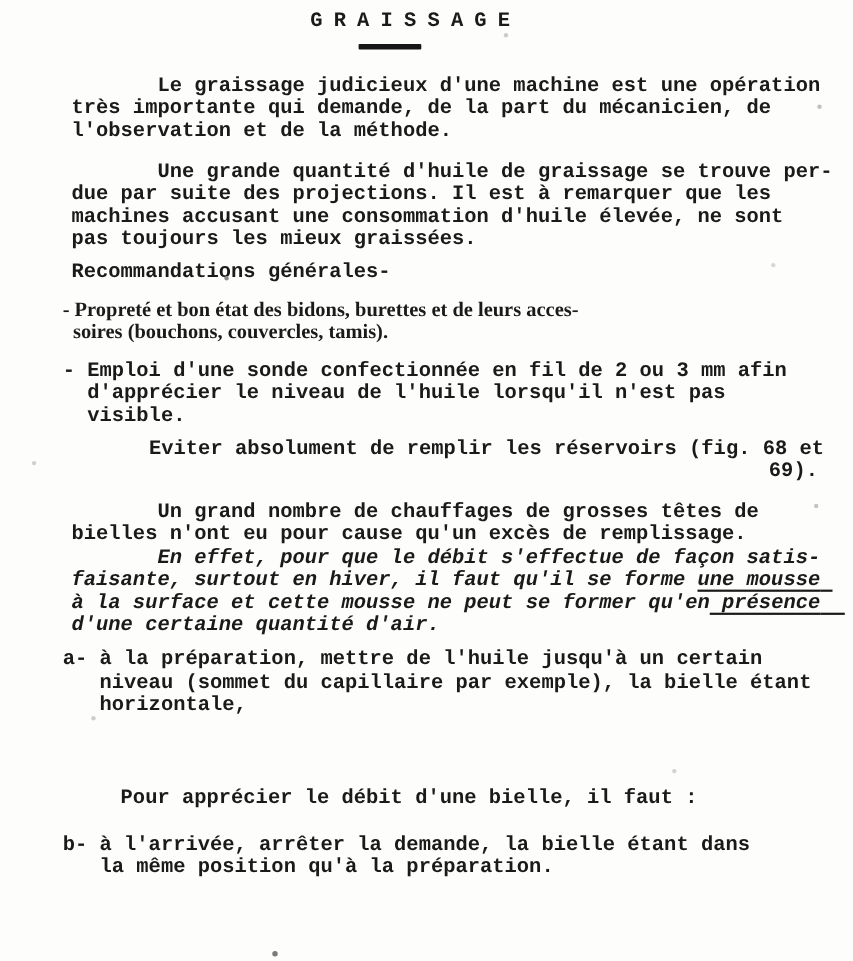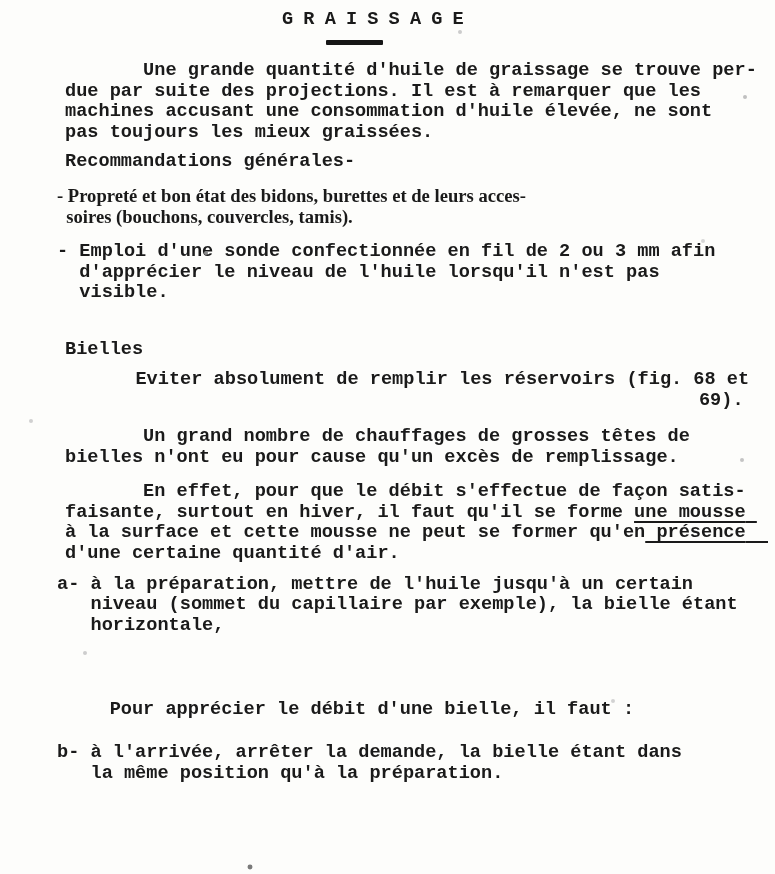--- a/index.html
+++ b/index.html
@@ -39,21 +39,21 @@
     text-underline-offset:3.5px;
   }
   .p-intro      {margin:24px  0 0 65px;}
   .p-oilloss    {margin:16.5px 0 0 65px;}
   .h-recos      {margin:9px   0 0 65px;}
   .b-clean      {margin:13.5px 0 0 57px;font-family:Liberation Serif, serif;}
   .b-probe      {margin:15px  0 0 57px;}
   .h-bielles    {margin:36.5px 0 0 65px;}
   .p-reservoirs {margin:9.5px 0 0 65px;text-align:center;}
   .p-overfill   {margin:16px  0 0 65px;}
-  .p-foam       {margin:14px 0 0 65px;}
+  .p-foam       {margin:1px 0 0 65px;font-style:italic;}
   .p-procedure  {margin:64px  0 0 65px;}
   .i-a          {margin:10.5px 0 0 57px;}
   .i-b          {margin:22.5px 0 0 57px;}
   .speckles{
     position:absolute;left:0;top:0;width:2px;height:2px;border-radius:50%;
     background:transparent;
     box-shadow:
       205px 252px 0 1px #8a8a8a,
       744px  96px 0 1px #c0c0c0,
       459px  31px 0 1px #cccccc,
@@ -69,36 +69,38 @@
 <body>
 
 <div class="page">
 
   <div class="speckles"></div>
 
   <div class="pre title">G R A I S S A G E</div>
 
   <div class="title-dash"></div>
 
+  <div class="pre p-intro">       Le graissage judicieux d'une machine est une opération
+très importante qui demande, de la part du mécanicien, de
+l'observation et de la méthode.</div>
 
   <div class="pre p-oilloss">       Une grande quantité d'huile de graissage se trouve per-
 due par suite des projections. Il est à remarquer que les
 machines accusant une consommation d'huile élevée, ne sont
 pas toujours les mieux graissées.</div>
 
   <div class="pre h-recos heading">Recommandations générales-</div>
 
   <div class="pre b-clean">- Propreté et bon état des bidons, burettes et de leurs acces-
   soires (bouchons, couvercles, tamis).</div>
 
   <div class="pre b-probe">- Emploi d'une sonde confectionnée en fil de 2 ou 3 mm afin
   d'apprécier le niveau de l'huile lorsqu'il n'est pas
   visible.</div>
 
-  <div class="pre h-bielles heading">Bielles</div>
 
   <div class="pre p-reservoirs">    Eviter absolument de remplir les réservoirs (fig. 68 et
                                                       69).</div>
 
   <div class="pre p-overfill">       Un grand nombre de chauffages de grosses têtes de
 bielles n'ont eu pour cause qu'un excès de remplissage.</div>
 
   <div class="pre p-foam"><span>       En effet, pour que le débit s'effectue de façon satis-</span><br><span>faisante, surtout en hiver, il faut qu'il se forme </span><span class="u">une mousse</span><span class="u"> </span><br><span>à la surface et cette mousse ne peut se former qu'en</span><span class="u"> présence</span><span class="u">  </span><br><span>d'une certaine quantité d'air.</span></div>
 
   <div class="pre i-a">a- à la préparation, mettre de l'huile jusqu'à un certain

